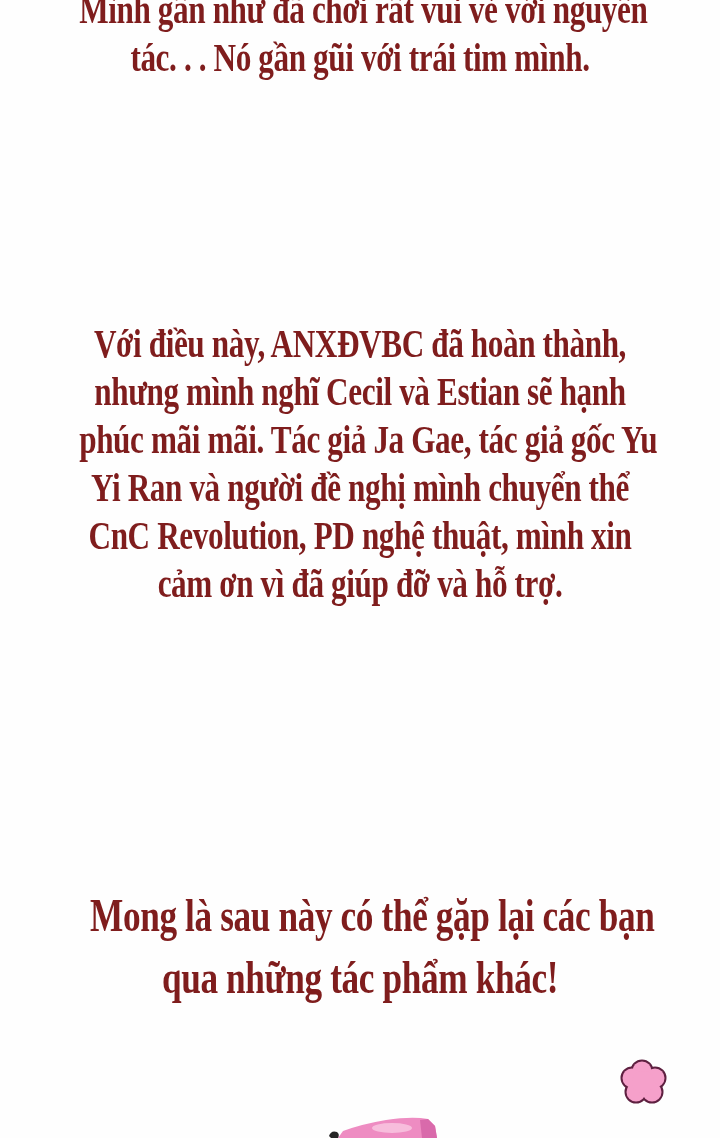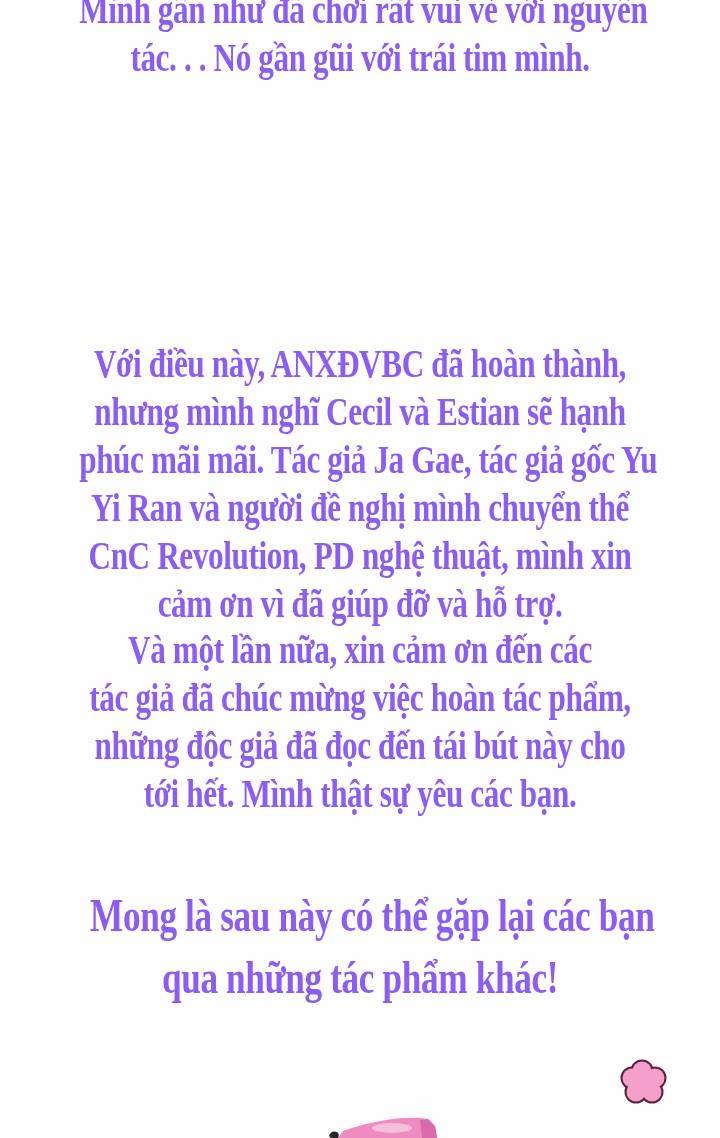--- a/index.html
+++ b/index.html
@@ -9,40 +9,40 @@
   }
   .page {
     position: relative;
     width: 720px;
     height: 1138px;
     margin: 0 auto;
     background: #fefefe;
     overflow: hidden;
     font-family: "Liberation Serif", "DejaVu Serif", serif;
     font-weight: 700;
-    color: #8b5cf6;
+    color: #7f1d1d;
   }
   .para {
     position: absolute;
     left: 0;
     width: 720px;
     text-align: center;
   }
   .line {
     display: block;
     white-space: nowrap;
     font-size: 40px;
     line-height: 48px;
     letter-spacing: -0.5px;
     transform: scaleX(0.78);
     transform-origin: 50% 50%;
   }
   .p1 { top: -14px; }
   .p2 { top: 104px; }
-  .p3 { top: 320px; margin-top: 20px; }
+  .p3 { top: 320px; }
   .p4 { top: 626px; }
   .closing { top: 884px; font-family: Liberation Serif, serif; }
   .closing .line {
     font-size: 47px;
     line-height: 62px;
     transform: scaleX(0.75);
   }
   .flower {
     position: absolute;
     left: 616px;
@@ -71,26 +71,20 @@
 
   <section class="para p3">
     <span class="line">Với điều này, ANXĐVBC đã hoàn thành,</span>
     <span class="line">nhưng mình nghĩ Cecil và Estian sẽ hạnh</span>
     <span class="line">phúc mãi mãi. Tác giả Ja Gae, tác giả gốc Yu</span>
     <span class="line">Yi Ran và người đề nghị mình chuyển thể</span>
     <span class="line">CnC Revolution, PD nghệ thuật, mình xin</span>
     <span class="line">cảm ơn vì đã giúp đỡ và hỗ trợ.</span>
   </section>
 
-  <section class="para p4">
-    <span class="line">Và một lần nữa, xin cảm ơn đến các</span>
-    <span class="line">tác giả đã chúc mừng việc hoàn tác phẩm,</span>
-    <span class="line">những độc giả đã đọc đến tái bút này cho</span>
-    <span class="line">tới hết. Mình thật sự yêu các bạn.</span>
-  </section>
 
   <section class="para closing">
     <span class="line">Mong là sau này có thể gặp lại các bạn</span>
     <span class="line">qua những tác phẩm khác!</span>
   </section>
 
   <svg class="flower" viewBox="0 0 56 56" aria-hidden="true">
 
     <g fill="#f5a0ca" stroke="#5e2040" stroke-width="3">
       <circle cx="26" cy="17" r="10"></circle>

